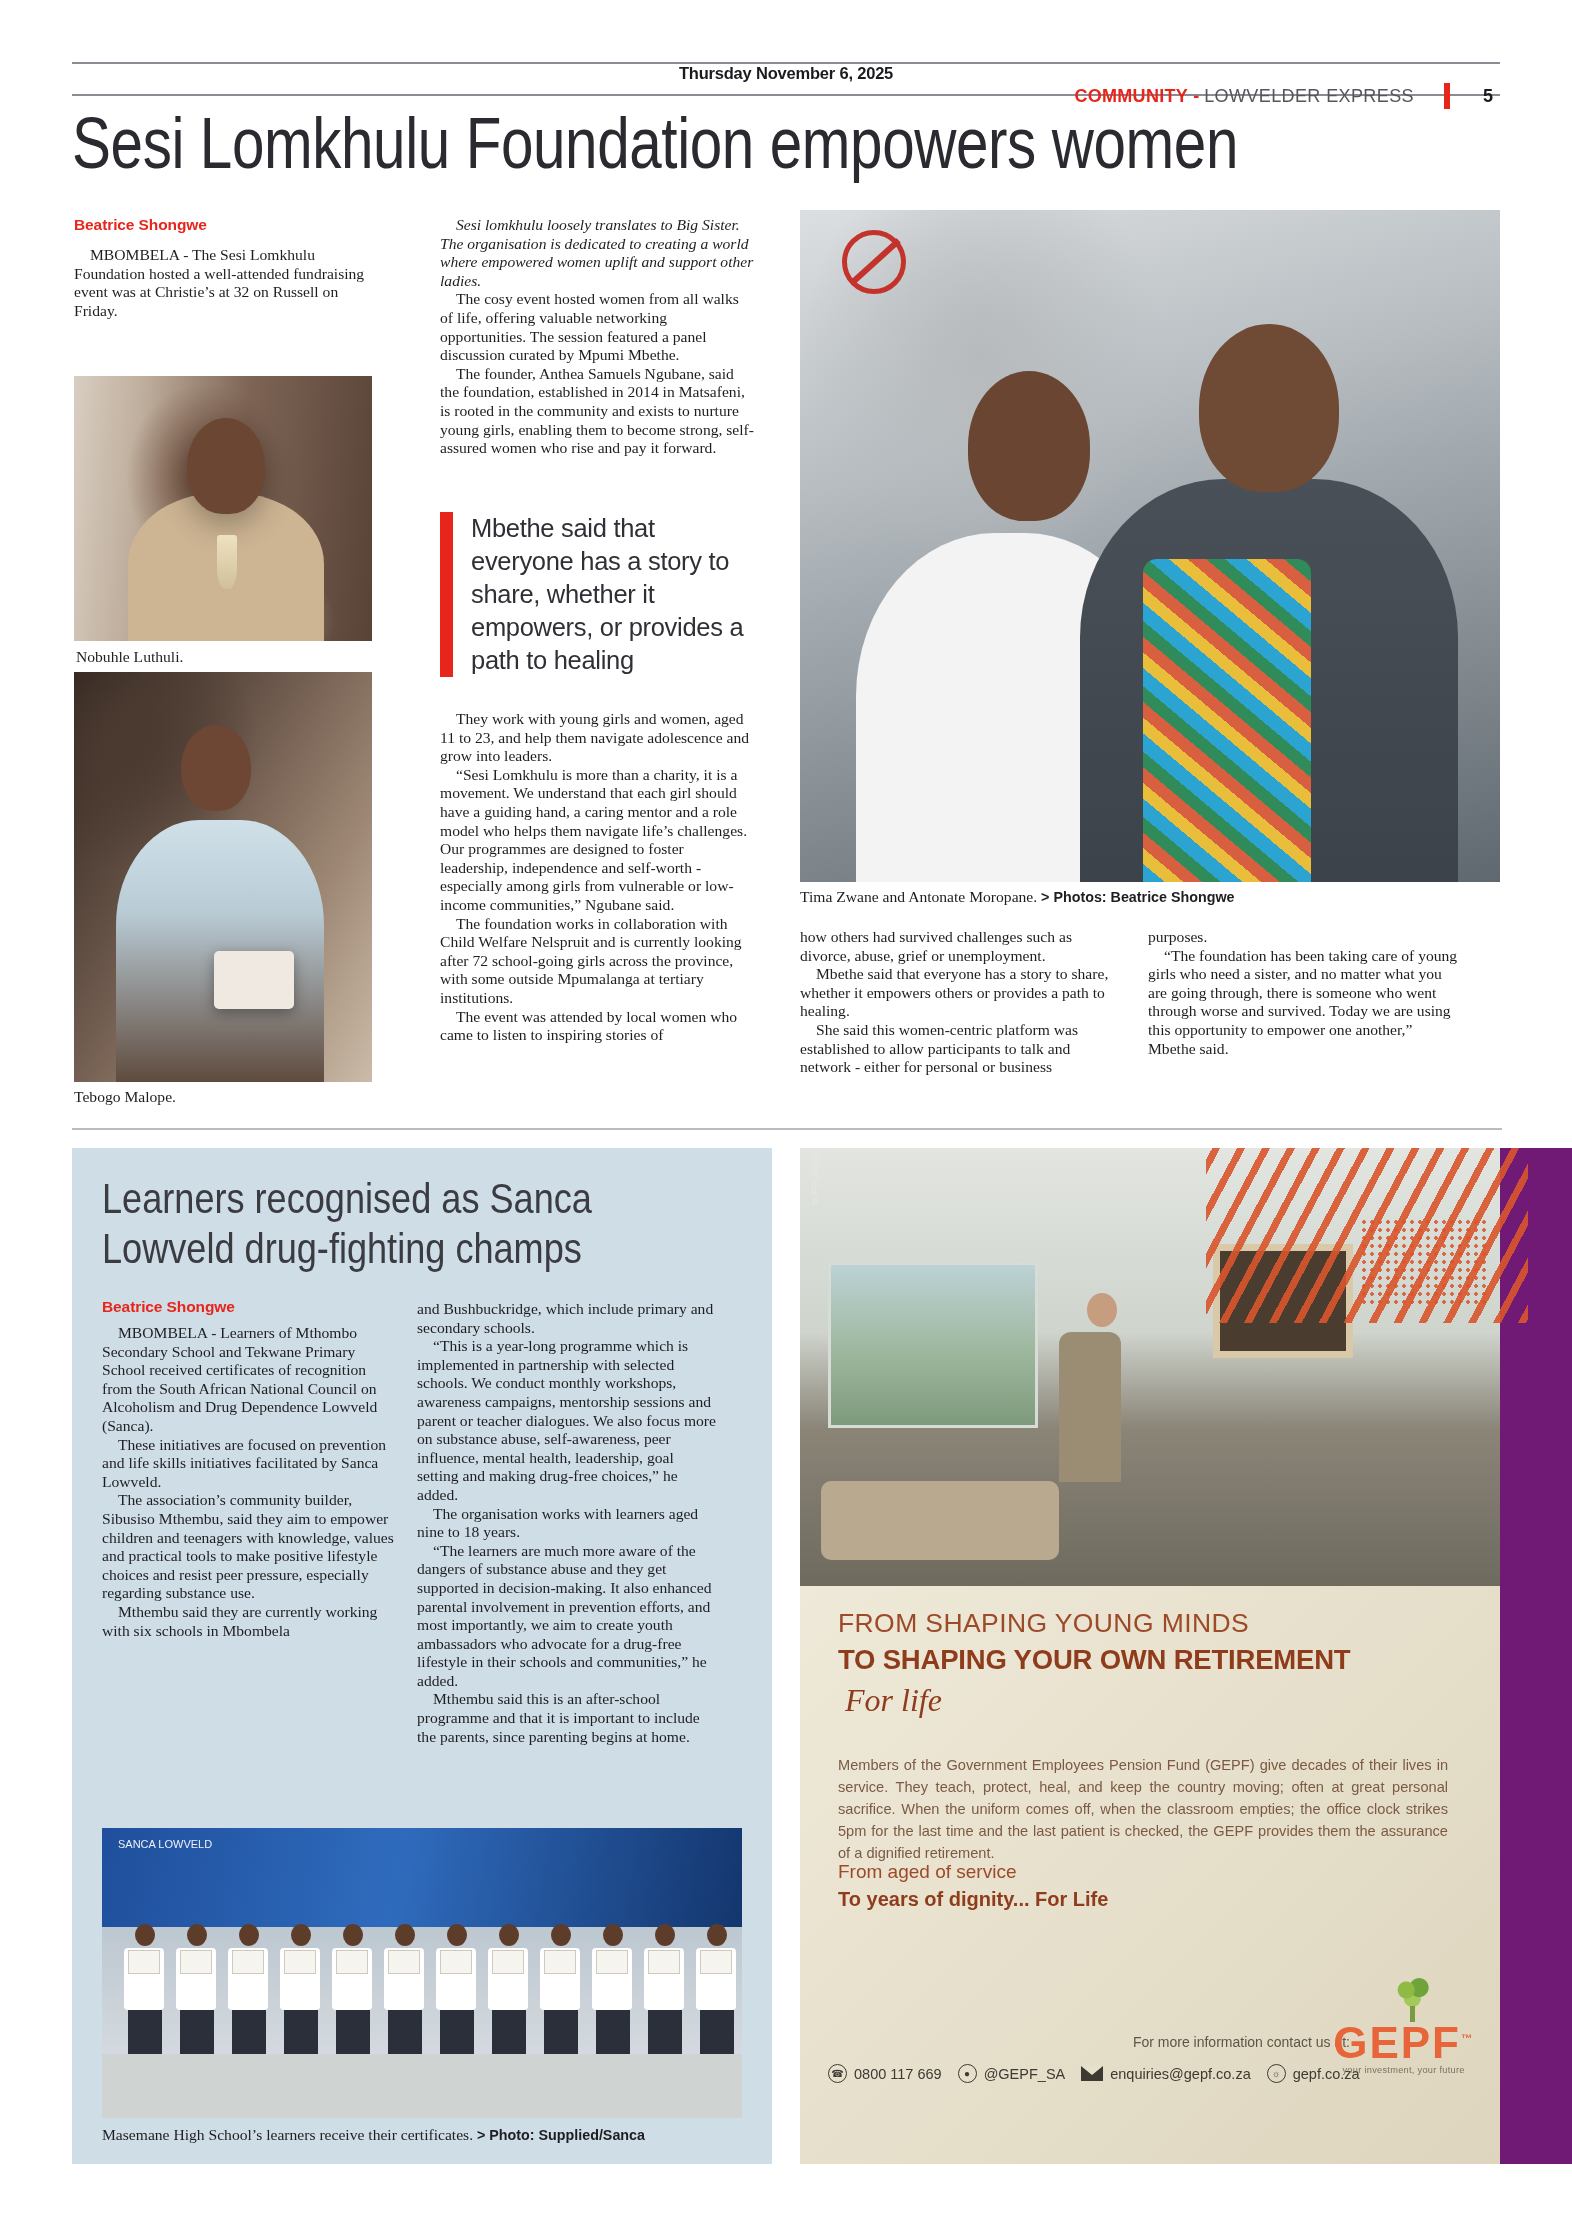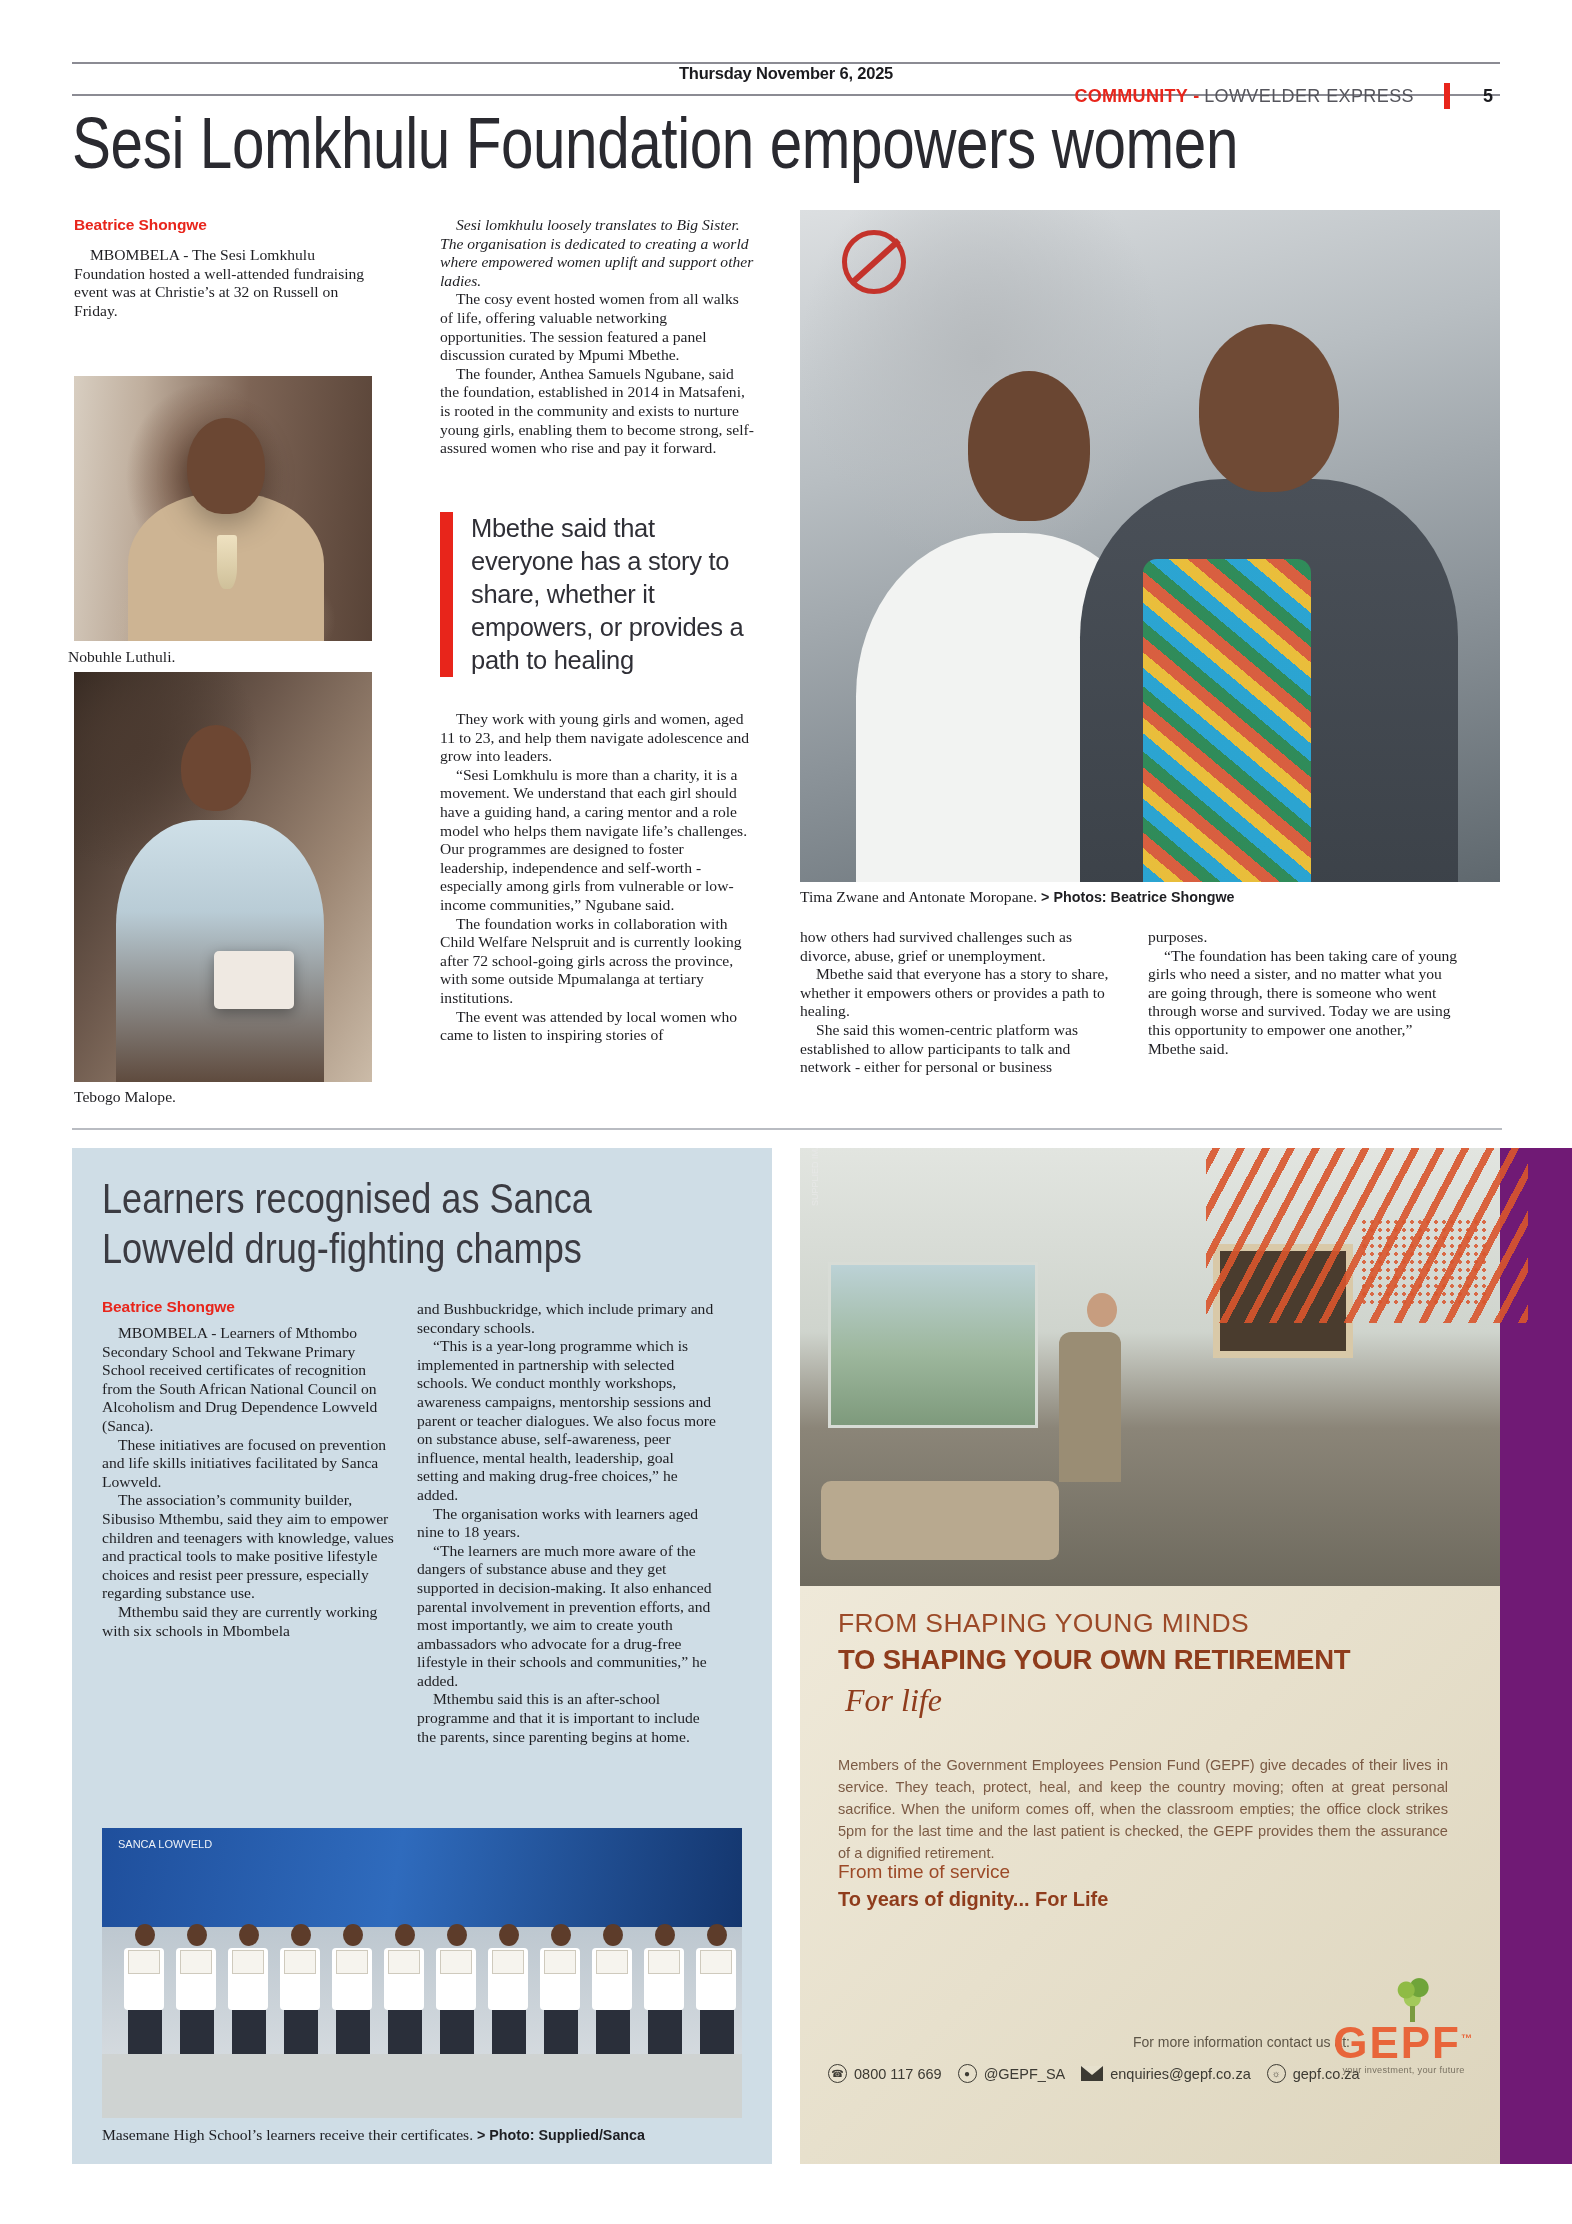--- a/index.html
+++ b/index.html
@@ -96,21 +96,21 @@
     background:
       radial-gradient(ellipse 110px 130px at 44% 38%, #6d4c3a 0%, rgba(109,76,58,0) 72%),
       radial-gradient(ellipse 150px 90px at 50% 92%, #c4b49f 0%, rgba(196,180,159,0) 75%),
       linear-gradient(95deg, #d8cec1 0%, #bfae9d 22%, #7d6455 55%, #584337 100%); }
   #ph-nobuhle .face { position:absolute; left:38%; top:16%; width:78px; height:96px;
     border-radius:50% 50% 45% 45%; background:#6b4733; box-shadow:0 10px 30px rgba(0,0,0,.3); }
   #ph-nobuhle .body { position:absolute; left:18%; top:44%; width:66%; height:58%;
     background:#cdb493; border-radius:46% 46% 0 0; }
   #ph-nobuhle .glass { position:absolute; left:48%; top:60%; width:20px; height:54px;
     background:linear-gradient(180deg,#f2e6c5,#cfc19a); border-radius:3px 3px 40% 40%; opacity:.92;}
-  #cap-nobuhle { position:absolute; left:68px; top:648px; width:300px; }
+  #cap-nobuhle { position:absolute; left:76px; top:648px; width:300px; }
 
   #ph-tebogo { position:absolute; left:74px; top:672px; width:298px; height:410px;
     background:linear-gradient(160deg,#3c2e26 0%,#6b564a 30%,#b8a08c 68%,#e5d8c9 100%); }
   #ph-tebogo .wall { position:absolute; inset:0;
     background:
       radial-gradient(ellipse 180px 180px at 20% 18%, #4b3a30 0%, rgba(75,58,48,0) 70%),
       linear-gradient(120deg,#2f241d 0%,#6a564a 38%,#9d8774 70%,#cbbba8 100%); }
   #ph-tebogo .face2 { position:absolute; left:36%; top:13%; width:70px; height:86px;
     border-radius:50% 50% 46% 46%; background:#6d4733; }
   #ph-tebogo .dress { position:absolute; left:14%; top:36%; width:70%; height:64%;
@@ -452,21 +452,21 @@
       <div class="swoosh"></div>
       <div class="dots"></div>
       <div class="credit">SUPPLIED IMAGE</div>
     </div>
 
     <div id="gepf-body">
       <div class="g-l1">FROM SHAPING YOUNG MINDS</div>
       <div class="g-l2">TO SHAPING YOUR OWN RETIREMENT</div>
       <div class="g-l3">For life</div>
       <div class="g-para">Members of the Government Employees Pension Fund (GEPF) give decades of their lives in service. They teach, protect, heal, and keep the country moving; often at great personal sacrifice. When the uniform comes off, when the classroom empties; the office clock strikes 5pm for the last time and the last patient is checked, the GEPF provides them the assurance of a dignified retirement.</div>
-      <div class="g-s1">From time of service</div>
+      <div class="g-s1">From aged of service</div>
       <div class="g-s2">To years of dignity... For Life</div>
 
       <div class="g-contact-label">For more information contact us at:</div>
 
       <div class="g-contacts">
         <div class="g-ci">
           <span class="ci-circle">☎</span>
           <span>0800 117 669</span>
         </div>
         <div class="g-ci">

